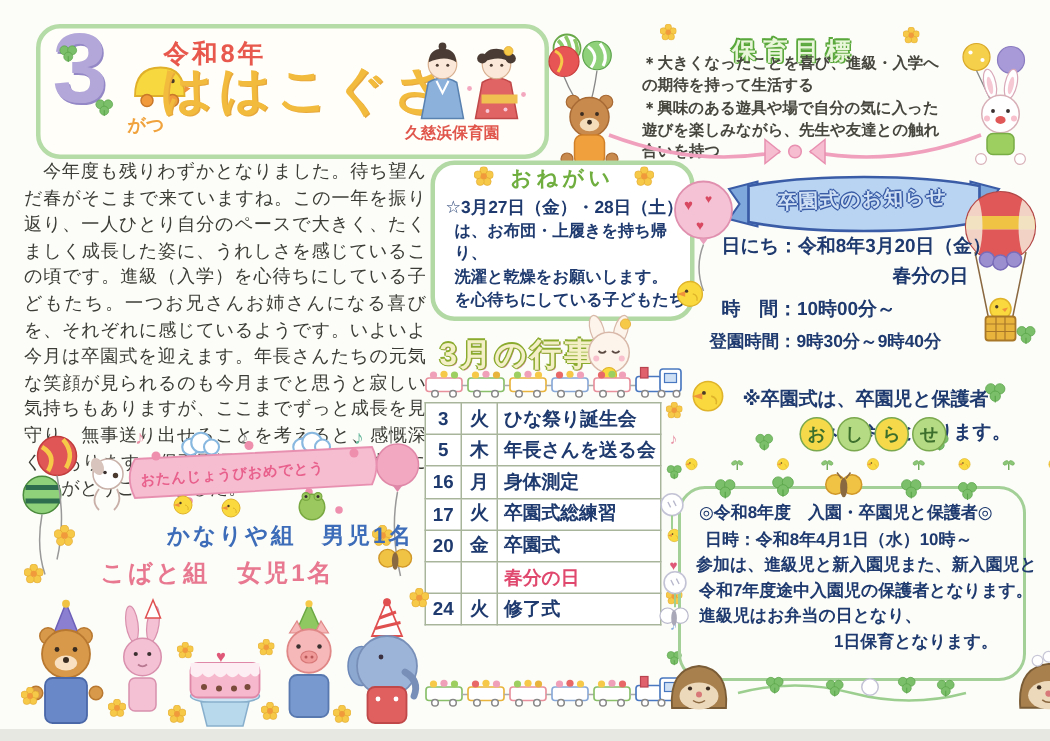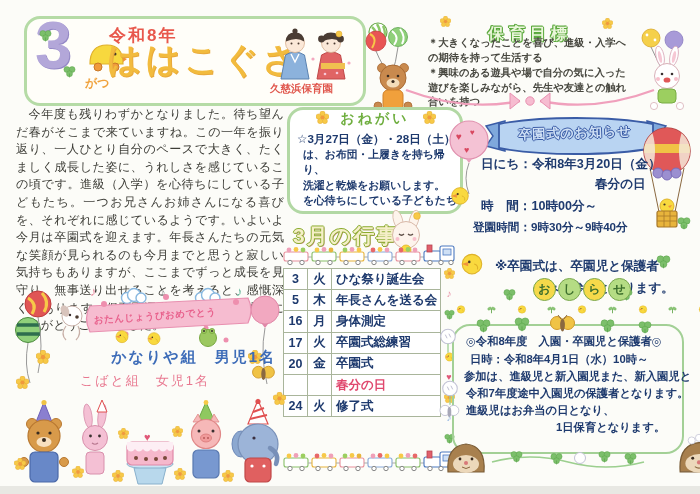--- a/index.html
+++ b/index.html
@@ -74,21 +74,21 @@
   .march{position:absolute;left:16px;right:16px;top:28px;display:flex;justify-content:space-between;align-items:flex-end;}
   .vine-box{position:absolute;left:12px;top:48px;width:228px;height:126px;border:2.5px solid #a3d096;border-radius:18px;}
   .notice-line{position:absolute;font-size:11.3px;font-weight:700;color:#1e3a6e;white-space:nowrap;}
 
   
   .birthday{position:absolute;left:14px;top:288px;width:272px;height:200px;}
   .bday-banner-text{position:absolute;left:76px;top:22px;width:130px;text-align:center;font-size:9.5px;
                     font-weight:bold;color:#e8608c;transform:rotate(-4deg);letter-spacing:.5px;}
   .bday-class1{position:absolute;left:0;right:10px;top:60px;text-align:right;font-size:15px;font-weight:bold;
                color:#3d6cb8;letter-spacing:2px;}
-  .bday-class2{position:absolute;left:0;right:10px;top:84px;text-align:center;font-size:13px;font-weight:normal;
+  .bday-class2{position:absolute;left:0;right:10px;top:84px;text-align:center;font-size:16px;font-weight:bold;
                color:#e87890;letter-spacing:2px;}
   .note-pink{color:#e890a4;font-weight:bold;}
   .note-green{color:#68b89c;font-weight:bold;}
   .note-blue{color:#88aede;font-weight:bold;}
 </style>
 </head>
 <body>
 
 <svg width="0" height="0" style="position:absolute" aria-hidden="true">
   <defs>

